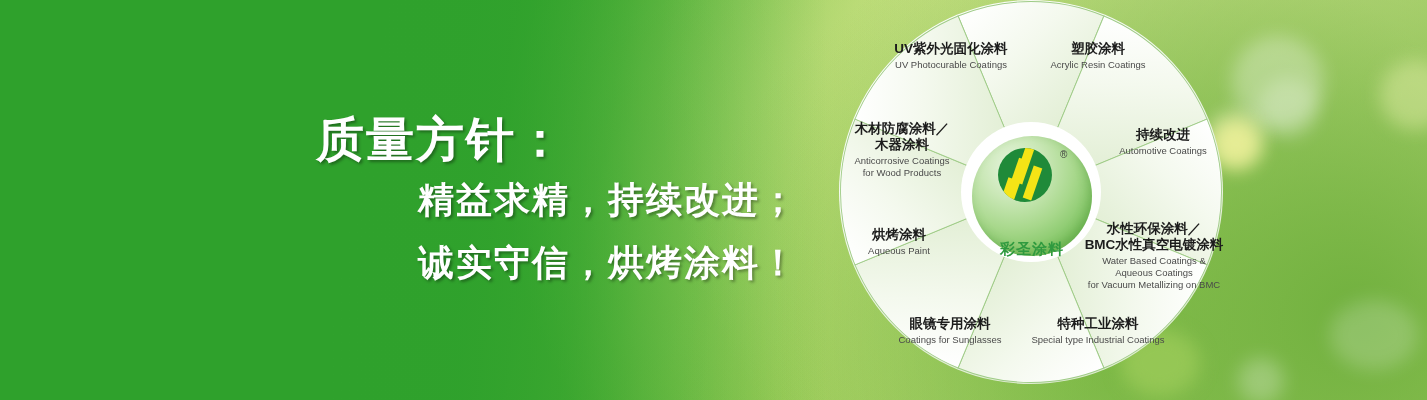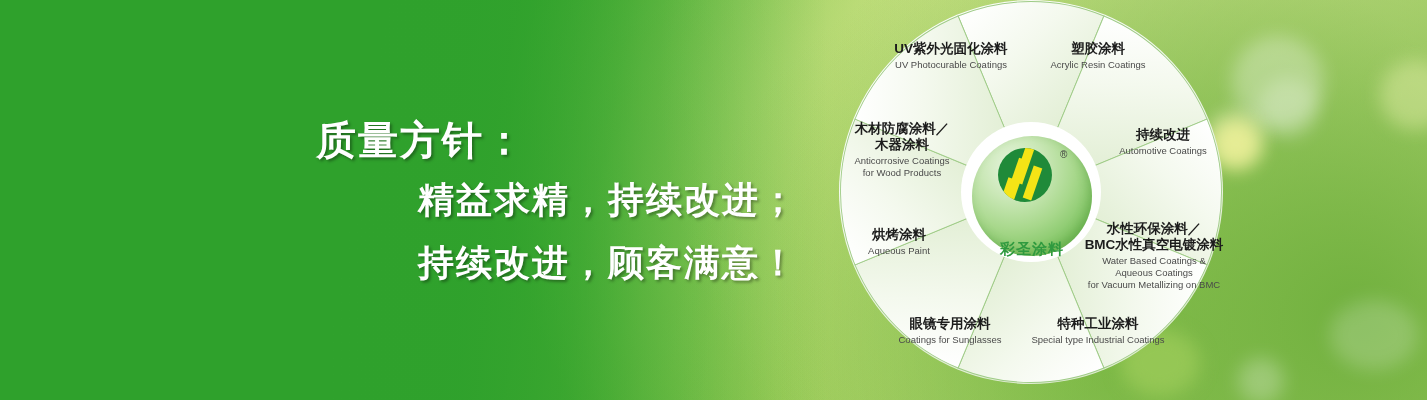--- a/index.html
+++ b/index.html
@@ -50,21 +50,21 @@
   
   #slogan {
     position:absolute; left:300px; top:112px;
     width:520px;
     color:#ffffff;
     text-shadow:2px 2px 3px rgba(0,0,0,.35);
     font-weight:bold;
     letter-spacing:2px;
   }
   .slogan-line { white-space:nowrap; }
-  .slogan-l1 { font-size:40px; line-height:56px; padding-left:16px; }
+  .slogan-l1 { font-size:48px; line-height:56px; padding-left:16px; }
   .slogan-l2 { font-size:36px; line-height:64px; padding-left:118px; }
   .slogan-l3 { font-size:36px; line-height:62px; padding-left:118px; }
 
   
   #wheel {
     position:absolute;
     left:838px; top:-1px;
     width:386px; height:386px;
   }
   #wheel-svg { position:absolute; left:0; top:0; width:386px; height:386px; }
@@ -152,21 +152,21 @@
   <div class="bokeh b4"></div>
   <div class="bokeh b5"></div>
   <div class="bokeh b6"></div>
   <div class="bokeh b7"></div>
   <div class="bokeh b8"></div>
   <div class="bg-veil"></div>
 
   <div id="slogan">
     <div class="slogan-line slogan-l1">质量方针：</div>
     <div class="slogan-line slogan-l2">精益求精，持续改进；</div>
-    <div class="slogan-line slogan-l3">持续改进，顾客满意！</div>
+    <div class="slogan-line slogan-l3">诚实守信，烘烤涂料！</div>
   </div>
 
   <div id="wheel">
 
     <svg id="wheel-svg" viewBox="0 0 386 386">
       <defs>
         <linearGradient id="segGrad" x1="0" y1="0" x2="0.35" y2="1">
           <stop offset="0%" stop-color="#ffffff"></stop>
           <stop offset="45%" stop-color="#f4f9ee"></stop>
           <stop offset="100%" stop-color="#e3efd6"></stop>

